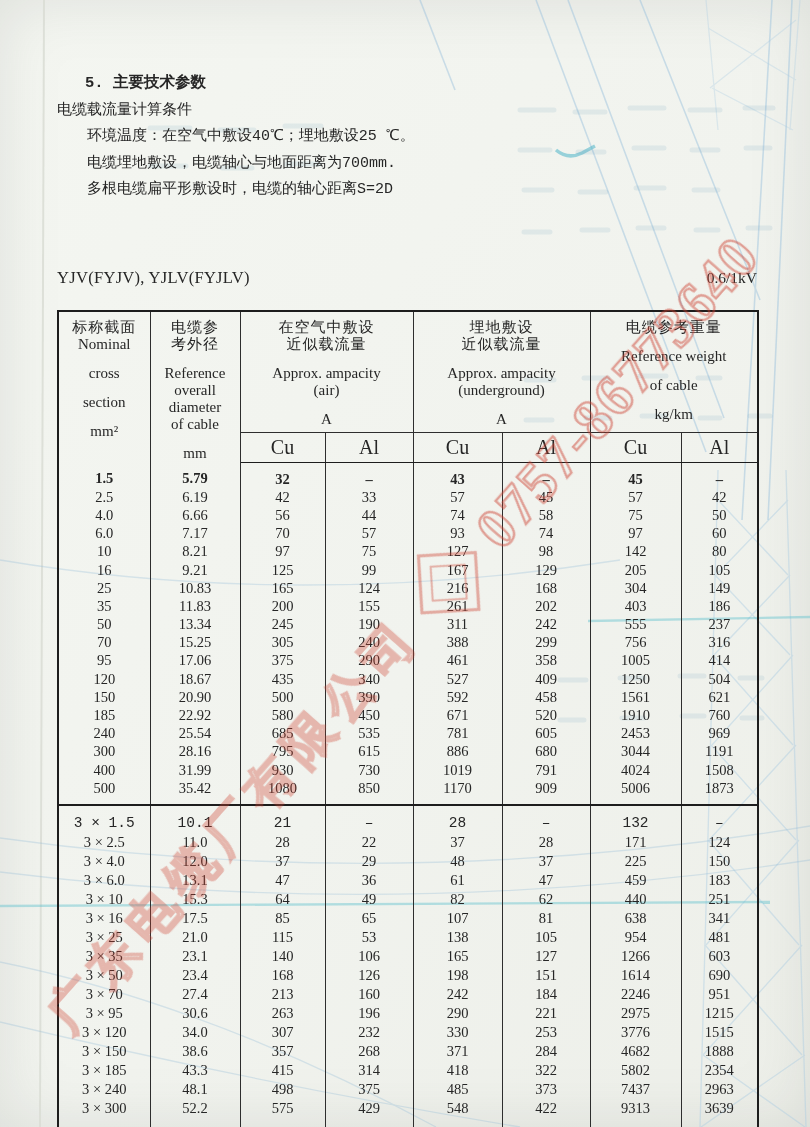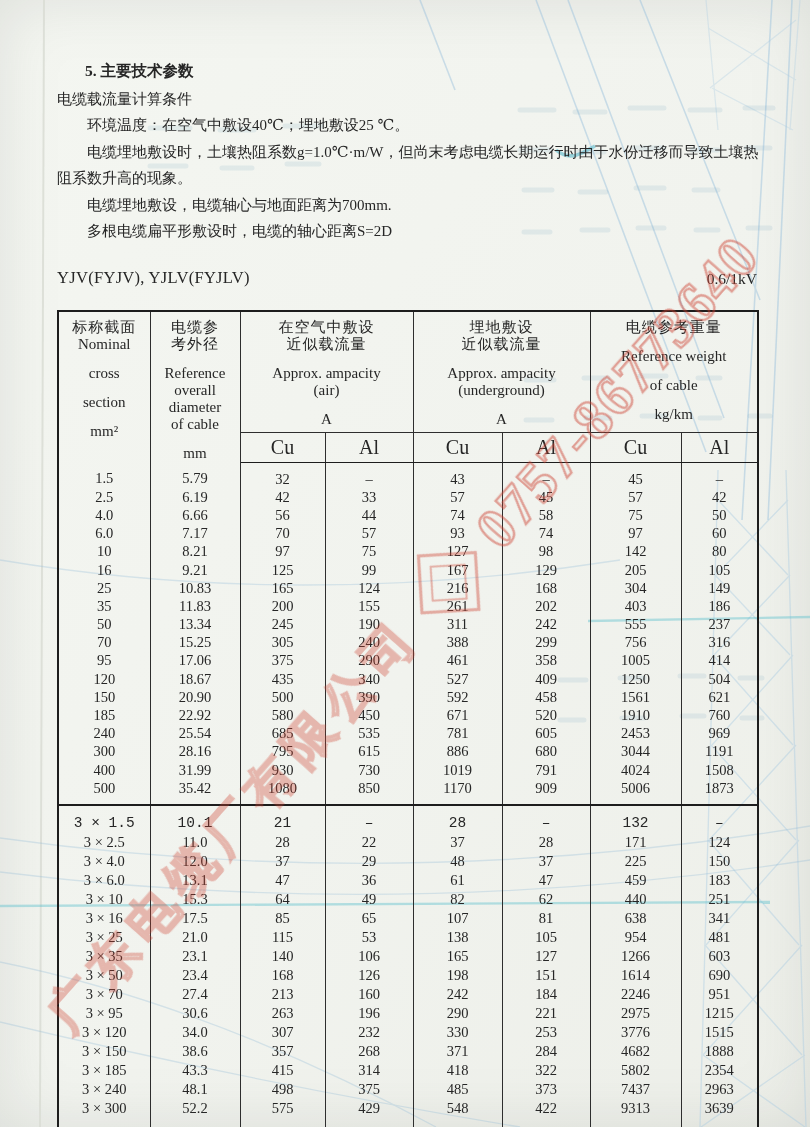--- a/index.html
+++ b/index.html
@@ -4,48 +4,48 @@
 <style>
   html,body{margin:0;padding:0;background:#d8d9d4;}
   .page{position:relative;width:810px;height:1127px;overflow:hidden;
         background:linear-gradient(125deg,#f4f6f1 0%,#f1f3ee 55%,#edefe9 100%);
         box-shadow:inset 0 0 60px rgba(120,130,120,.18);
         font-family:"Liberation Serif","DejaVu Serif",serif;color:#262626;}
   .bg{position:absolute;left:0;top:0;z-index:0;}
   .content{position:relative;z-index:2;}
 
   
-  .intro{position:absolute;left:57px;top:58px;width:702px;font-size:15px;line-height:26.5px;}
+  .intro{position:absolute;left:57px;top:70px;width:702px;font-size:15px;line-height:26.5px;font-family:Liberation Mono, monospace;}
   .intro .heading{font-weight:bold;font-size:15.5px;margin:0 0 1px 28px;}
   .intro p{margin:0;}
   .intro p.ind{text-indent:2em;}
 
   
   .caption{position:absolute;left:57px;top:268px;width:700px;display:flex;
-           justify-content:space-between;align-items:flex-end;}
+           justify-content:space-between;align-items:center;}
   .caption .model{font-size:16.5px;letter-spacing:.3px;}
   .caption .voltage{font-size:15.5px;}
 
   
   table.spec{position:absolute;left:57px;top:310px;width:700px;border-collapse:collapse;
              table-layout:fixed;font-size:14.5px;border-radius:18px;}
   table.spec th,table.spec td{border-left:1px solid #2e2e2e;border-right:1px solid #2e2e2e;
              text-align:center;font-weight:normal;padding:0;}
   table.spec{border:2px solid #1d1d1d;}
   thead th{vertical-align:top;}
   thead tr.main th{height:112px;font-size:15px;line-height:17px;padding-top:7px;}
   thead tr.sub th{height:28px;border-top:1px solid #2e2e2e;border-bottom:1.5px solid #1d1d1d;
                   font-size:20px;vertical-align:middle;}
   thead th.span2{border-bottom:none;}
   thead .zh{letter-spacing:1px;}
   thead .g{margin-top:12px;}
   thead .g2{margin-top:12px;}
   tbody td{height:18.2px;line-height:18px;vertical-align:middle;}
   tbody.sec2 td{height:19px;}
-  tbody.sec1 tr:first-child td{padding-top:7px;}
+  tbody.sec1 tr:first-child td{padding-top:7px;font-weight:bold;}
   tbody.sec1 tr:last-child td{padding-bottom:7px;}
   tbody.sec2{border-top:2px solid #1d1d1d;}
   tbody.sec2 tr:first-child td{padding-top:8px;font-family:Liberation Mono, monospace;}
   tbody.sec2 tr:last-child td{padding-bottom:10px;}
 
   
   .watermark{position:absolute;left:58px;top:990px;z-index:3;pointer-events:none;
              transform:rotate(-48.5deg);transform-origin:0 50%;white-space:nowrap;
              display:flex;align-items:center;opacity:.85;}
   .wm-company{font-size:50px;letter-spacing:9px;color:transparent;font-weight:bold;
@@ -120,21 +120,20 @@
       <path d="M560,720 h24 M622,718 h22 M682,716 h22 M742,718 h20"></path>
     </g>
   </svg>
 
   <div class="content">
 
     <div class="intro">
       <p class="heading">5. 主要技术参数</p>
       <p>电缆载流量计算条件</p>
       <p class="ind">环境温度：在空气中敷设40℃；埋地敷设25 ℃。</p>
-      <p class="ind">电缆埋地敷设时，土壤热阻系数g=1.0℃·m/W，但尚末考虑电缆长期运行时由于水份迁移而导致土壤热阻系数升高的现象。</p>
       <p class="ind">电缆埋地敷设，电缆轴心与地面距离为700mm.</p>
       <p class="ind">多根电缆扁平形敷设时，电缆的轴心距离S=2D</p>
     </div>
 
     <div class="caption">
       <span class="model">YJV(FYJV), YJLV(FYJLV)</span>
       <span class="voltage">0.6/1kV</span>
     </div>
 
     <table class="spec">

